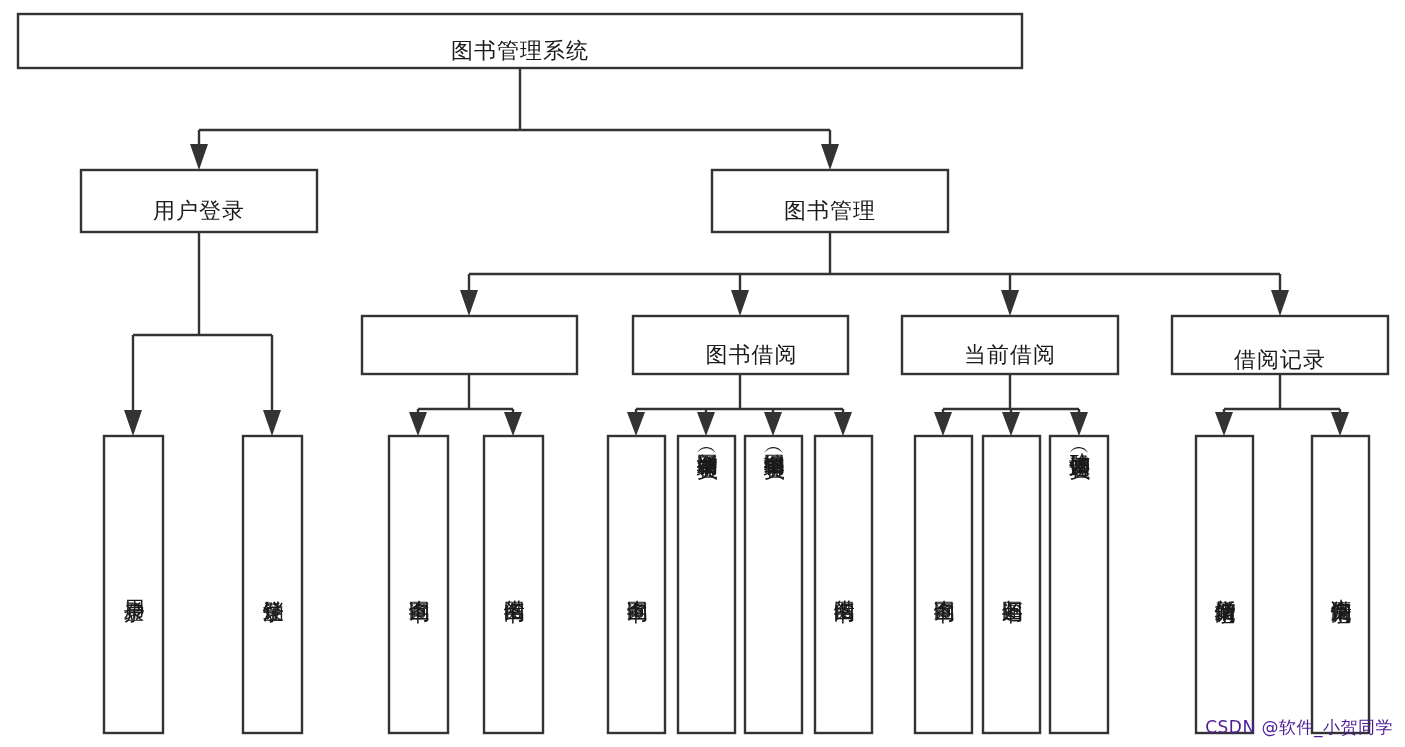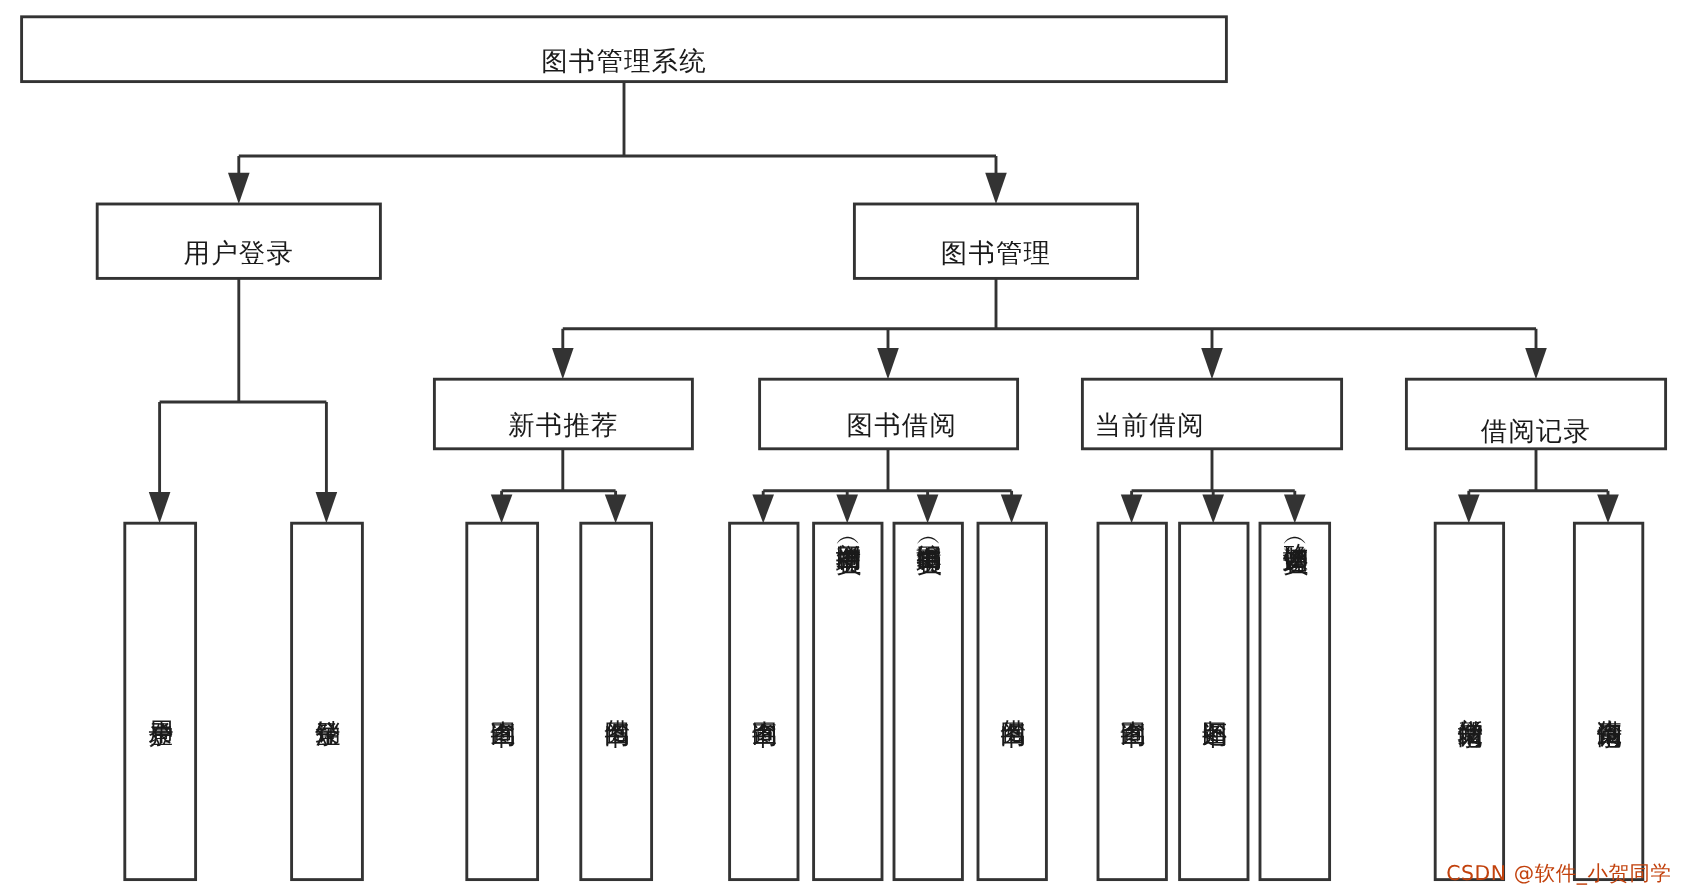--- a/index.html
+++ b/index.html
@@ -70,21 +70,21 @@
     letter-spacing: 1px;
     white-space: nowrap;
     margin-top: 20px;
   }
   #watermark {
     position: absolute;
     right: 12px;
     bottom: 8px;
     font-family: "DejaVu Sans", "Liberation Sans", sans-serif;
     font-size: 17px;
-    color: #c2410c;
+    color: #4c1d95;
     white-space: nowrap;
     letter-spacing: 0.5px;
   }
 </style>
 </head>
 <body>
 
 <div id="diagram-root">
 
   <svg id="flow-svg" viewBox="0 0 1405 747">
@@ -185,27 +185,24 @@
     <span class="htext">图书管理系统</span>
   </div>
 
   <div class="htext-wrap" style="left:81px;top:170px;width:236px;height:62px;">
     <span class="htext">用户登录</span>
   </div>
   <div class="htext-wrap" style="left:712px;top:170px;width:236px;height:62px;">
     <span class="htext">图书管理</span>
   </div>
 
-  <div class="htext-wrap" style="left:362px;top:316px;width:215px;height:58px;">
-    <span class="htext">新书推荐</span>
-  </div>
   <div class="htext-wrap" style="left:633px;top:316px;width:237px;height:58px;">
     <span class="htext">图书借阅</span>
   </div>
-  <div class="htext-wrap" style="left:850px;top:316px;width:216px;height:58px;">
+  <div class="htext-wrap" style="left:902px;top:316px;width:216px;height:58px;">
     <span class="htext">当前借阅</span>
   </div>
   <div class="htext-wrap" style="left:1172px;top:316px;width:216px;height:68px;">
     <span class="htext">借阅记录</span>
   </div>
 
   <div class="vtext-wrap" style="left:104px;top:436px;width:59px;height:297px;">
     <span class="vtext">用户登录</span>
   </div>
   <div class="vtext-wrap" style="left:243px;top:436px;width:59px;height:297px;">

